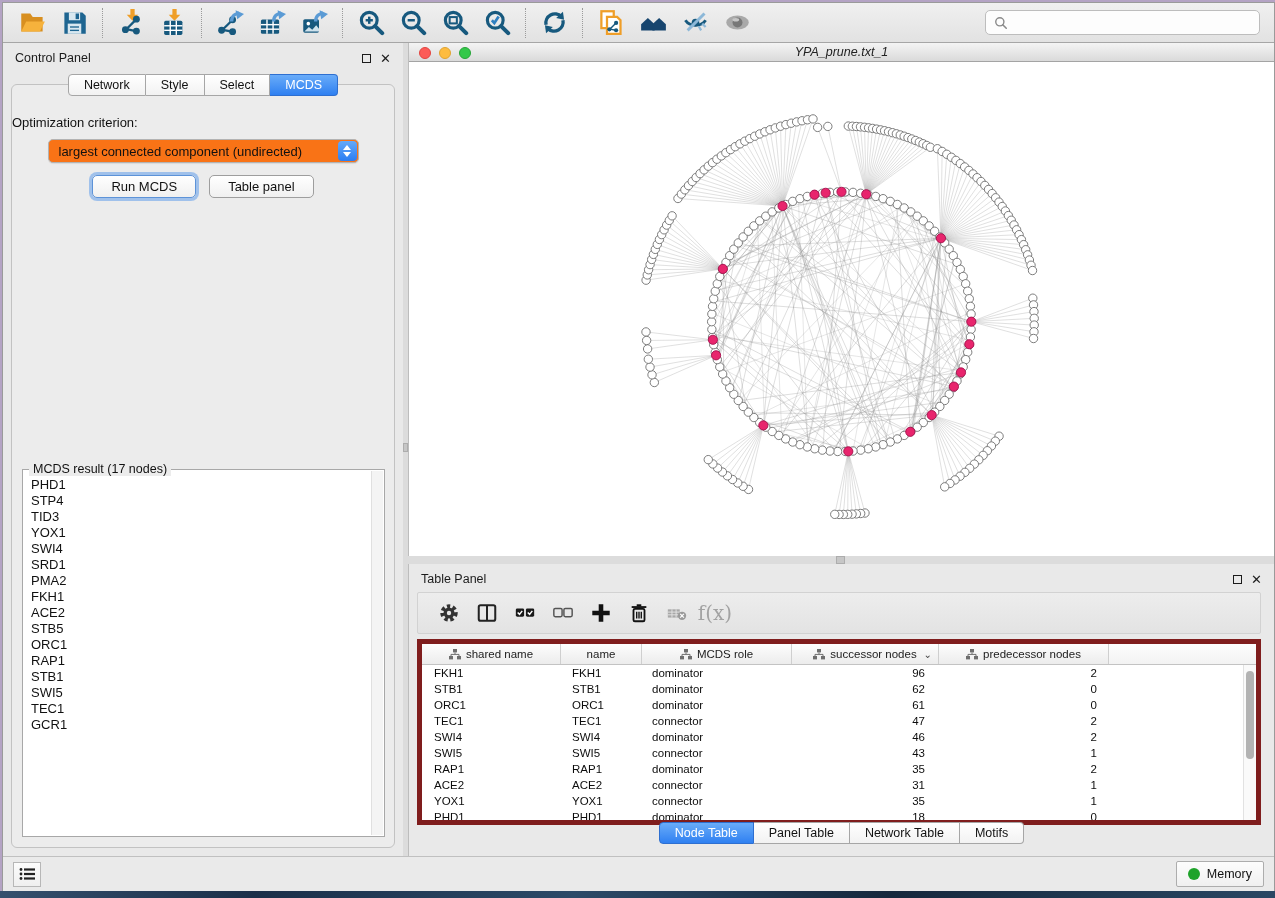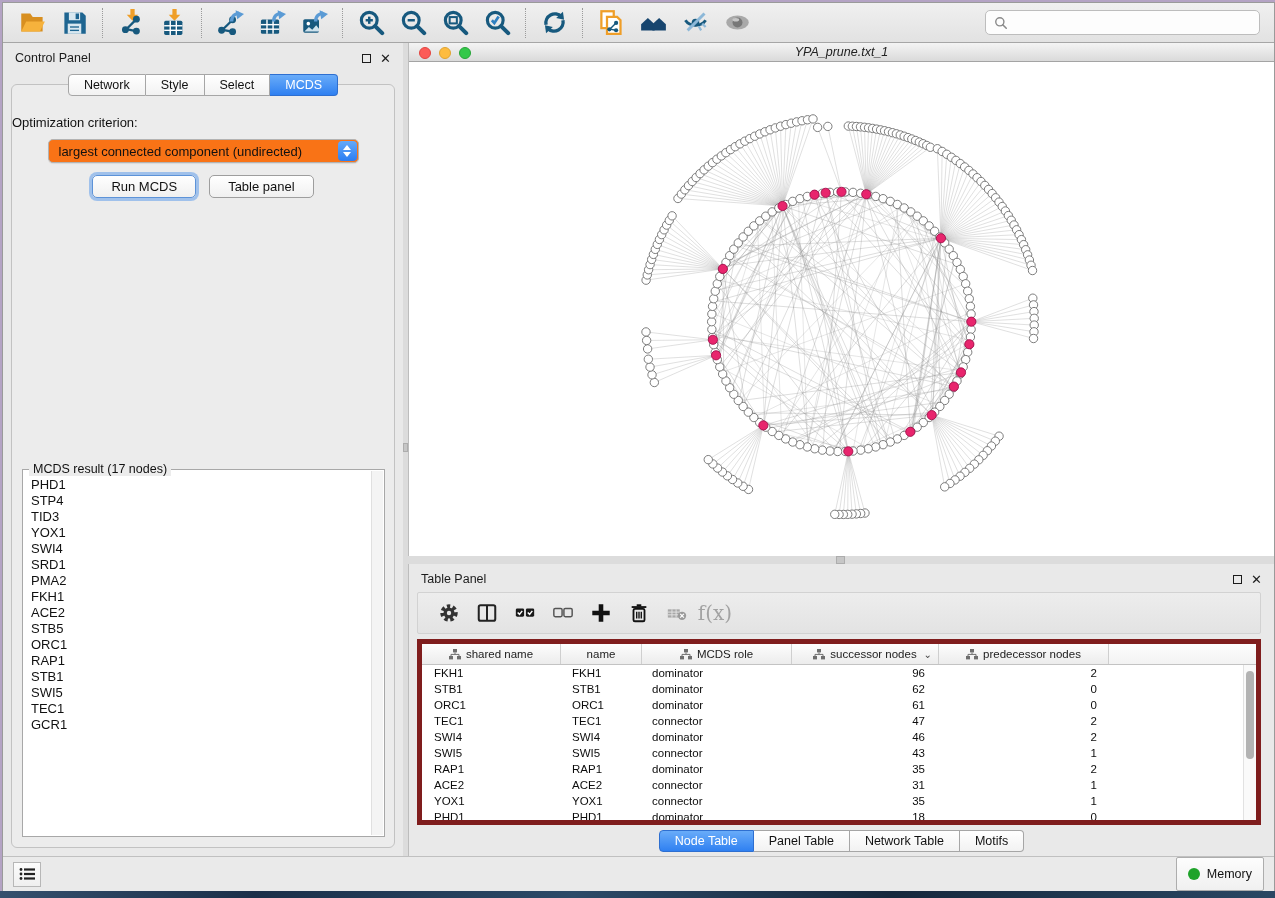--- a/index.html
+++ b/index.html
@@ -95,30 +95,30 @@
   .th.filler { flex:1; border-right:none; background:linear-gradient(#fdfdfd,#f3f3f3); }
   .th svg.colicon { width:12px; height:11px; }
   .sort-chev { position:absolute; right:6px; font-size:10px; color:#444; }
   .tbody { position:absolute; left:0; right:13px; top:21px; bottom:0; overflow:hidden; }
   .tr { display:flex; height:16px; }
   .td { font-size:11.5px; color:#0d0d0d; flex:0 0 auto; line-height:16px; white-space:nowrap; overflow:hidden; }
   .td.c0 { padding-left:12px; } .td.c1 { padding-left:11px; } .td.c2 { padding-left:10px; }
   .td.c3 { text-align:right; padding-right:14px; } .td.c4 { text-align:right; padding-right:12px; }
   .tscroll { position:absolute; top:21px; right:0; bottom:0; width:13px; background:#fafafa; border-left:1px solid #e2e2e2; }
   .tscroll .thumb { position:absolute; left:2px; top:6px; width:8px; height:88px; background:#b3b3b3; border-radius:4px; }
-  .tp-tabs { position:absolute; left:0; right:0; bottom:4px; display:flex; justify-content:center;align-items:center; }
+  .tp-tabs { position:absolute; left:0; right:0; bottom:12px; display:flex; justify-content:center;align-items:center; }
 
   
   .status-bar { height:35px; background:#eaeaea; border-top:1px solid #c0c0c0; display:flex; align-items:center;
     padding:0 10px; flex:0 0 auto; }
   .list-btn { width:28px; height:25px; background:linear-gradient(#fcfcfc,#efefef); border:1px solid #b7b7b7;
     display:flex; align-items:center; justify-content:center; }
   .list-btn svg { width:16px; height:14px; }
   .memory-btn { margin-left:auto; height:26px; background:linear-gradient(#fdfdfd,#f0f0f0); border:1px solid #adadad;
-    display:flex; align-items:center; gap:7px; padding:16px 11px; font-size:12.5px; color:#111; border-radius:2px; }
+    display:flex; align-items:center; gap:7px; padding:8px 11px; font-size:12.5px; color:#111; border-radius:2px; }
   .mem-dot { width:12px; height:12px; border-radius:50%; background:#1fa32a; }
   .hidden-defs { position:absolute; width:0; height:0; overflow:hidden; }
 </style>
 </head>
 <body>
 
 <svg class="hidden-defs" xmlns="http://www.w3.org/2000/svg">
   <defs>
     <g id="sym-share">
       <line x1="7" y1="17" x2="17" y2="7" stroke="#17597e" stroke-width="2.4"></line>

